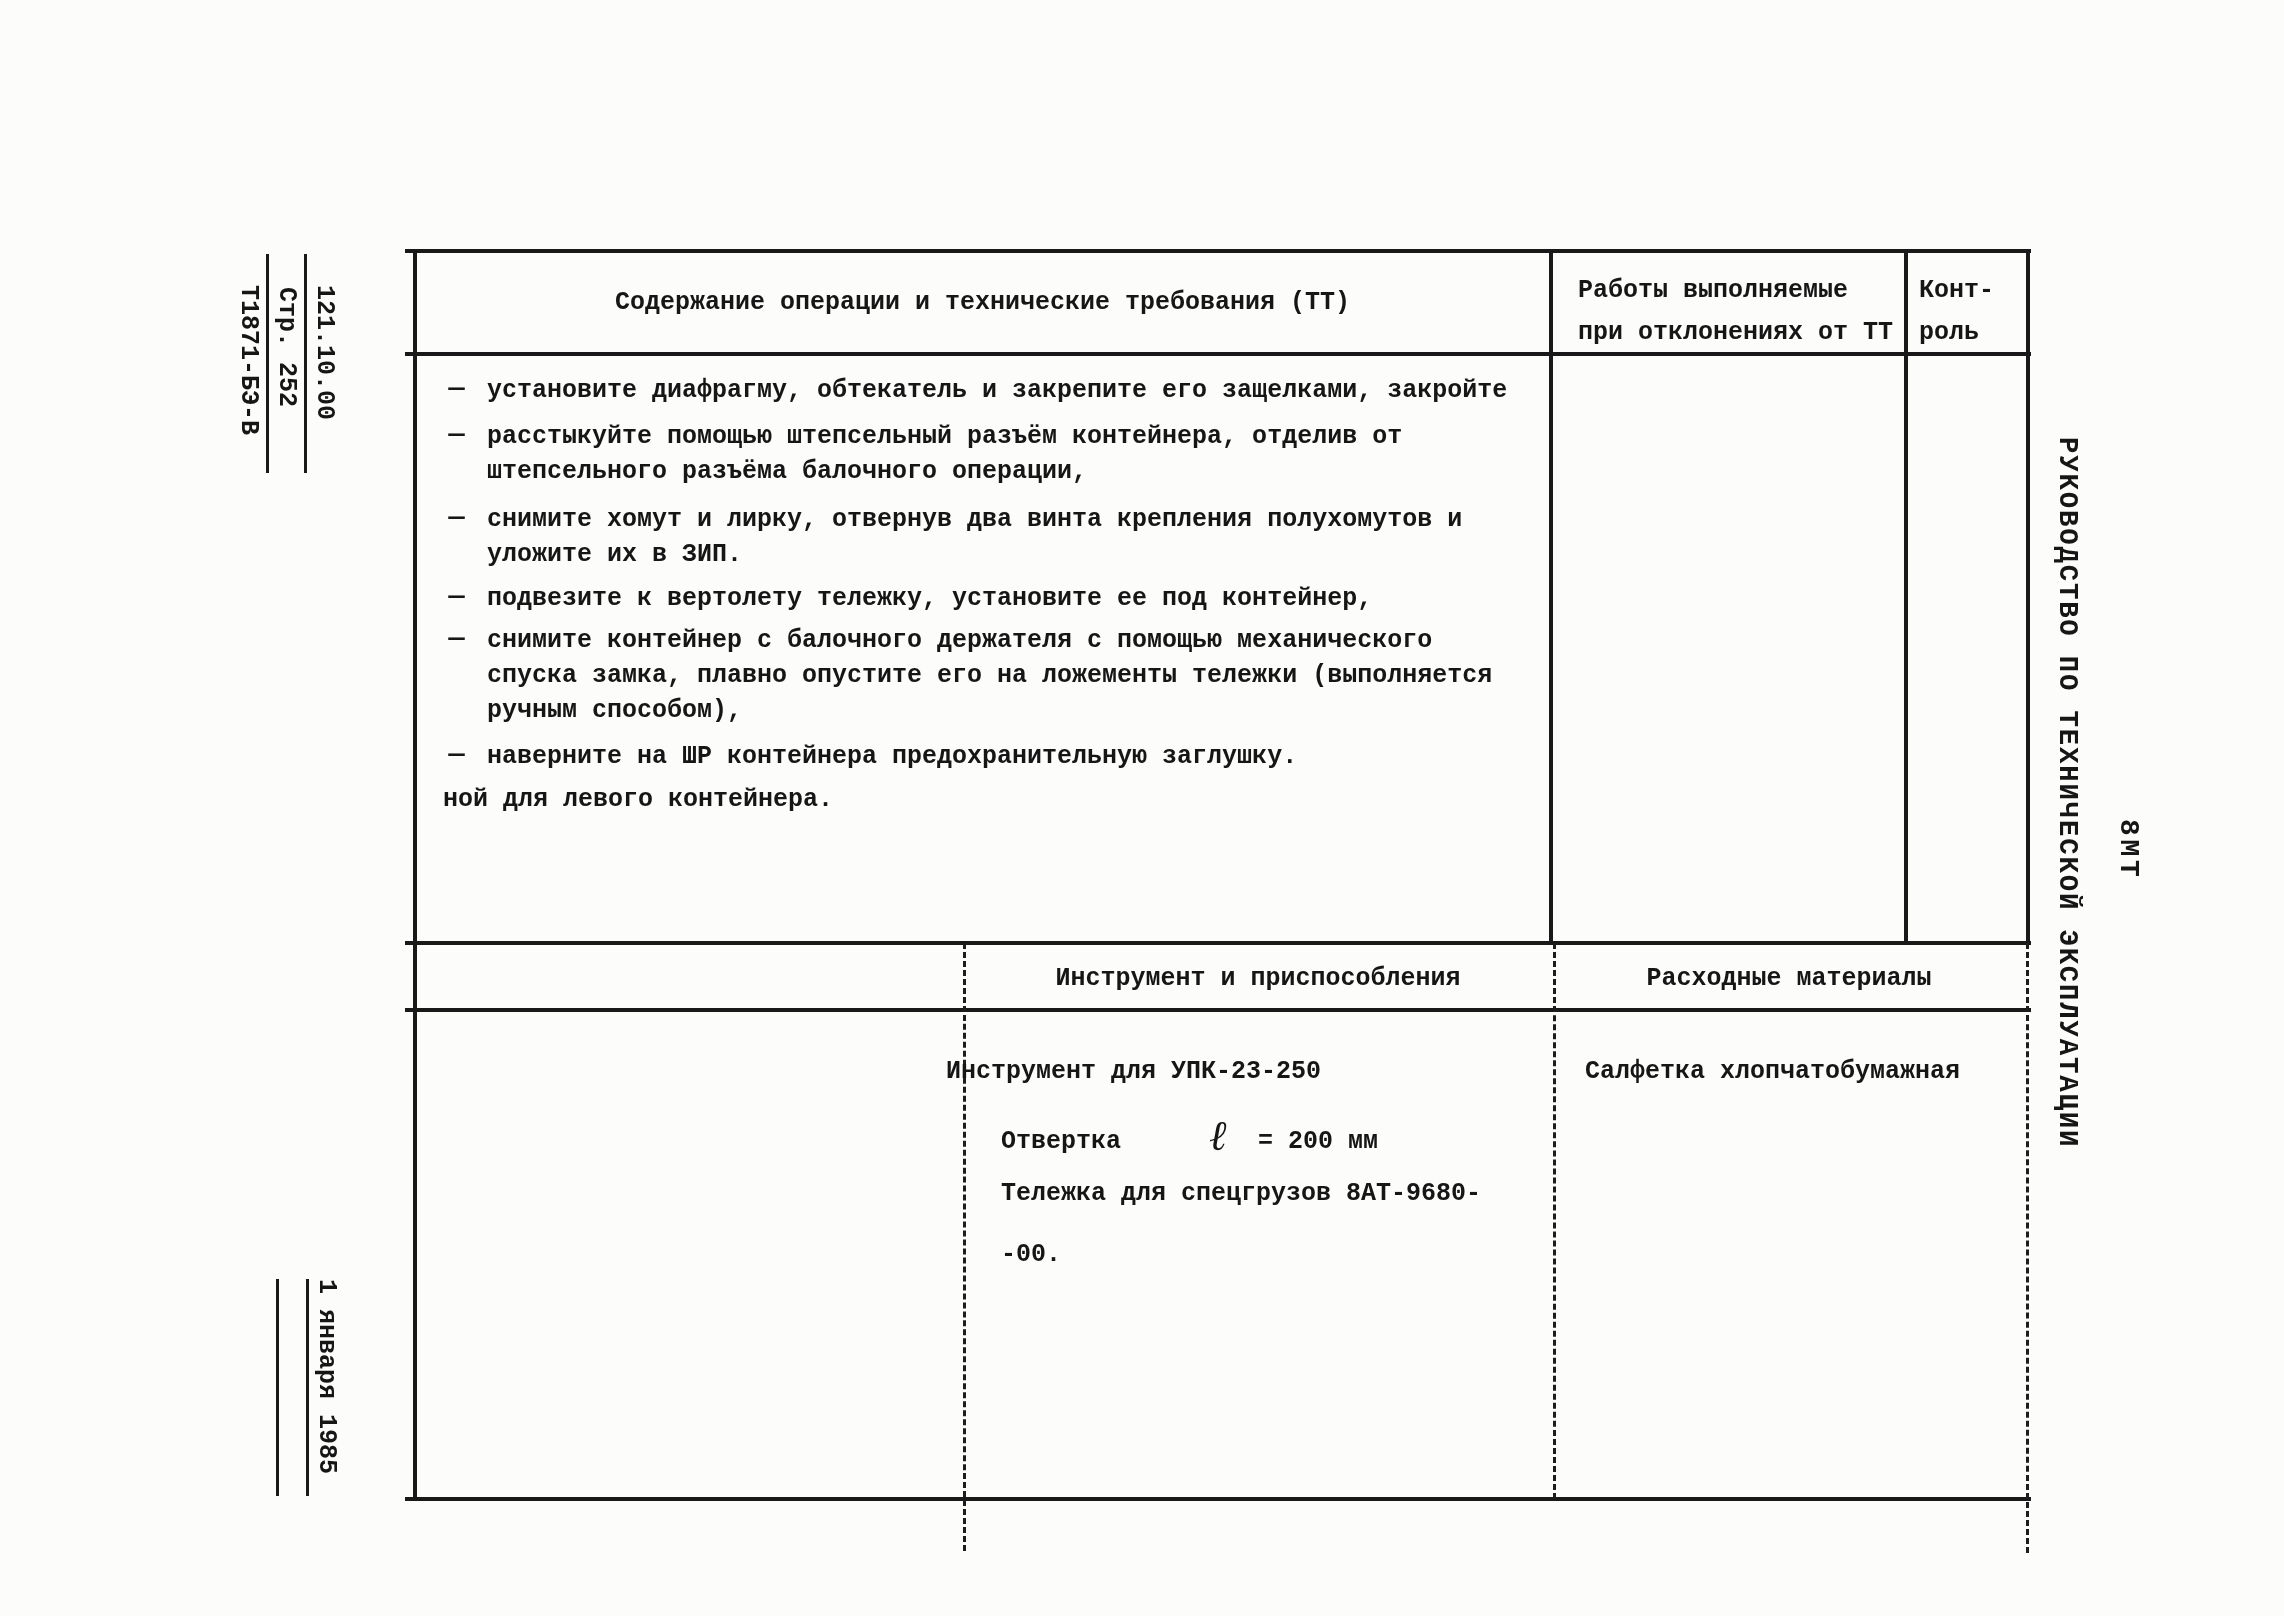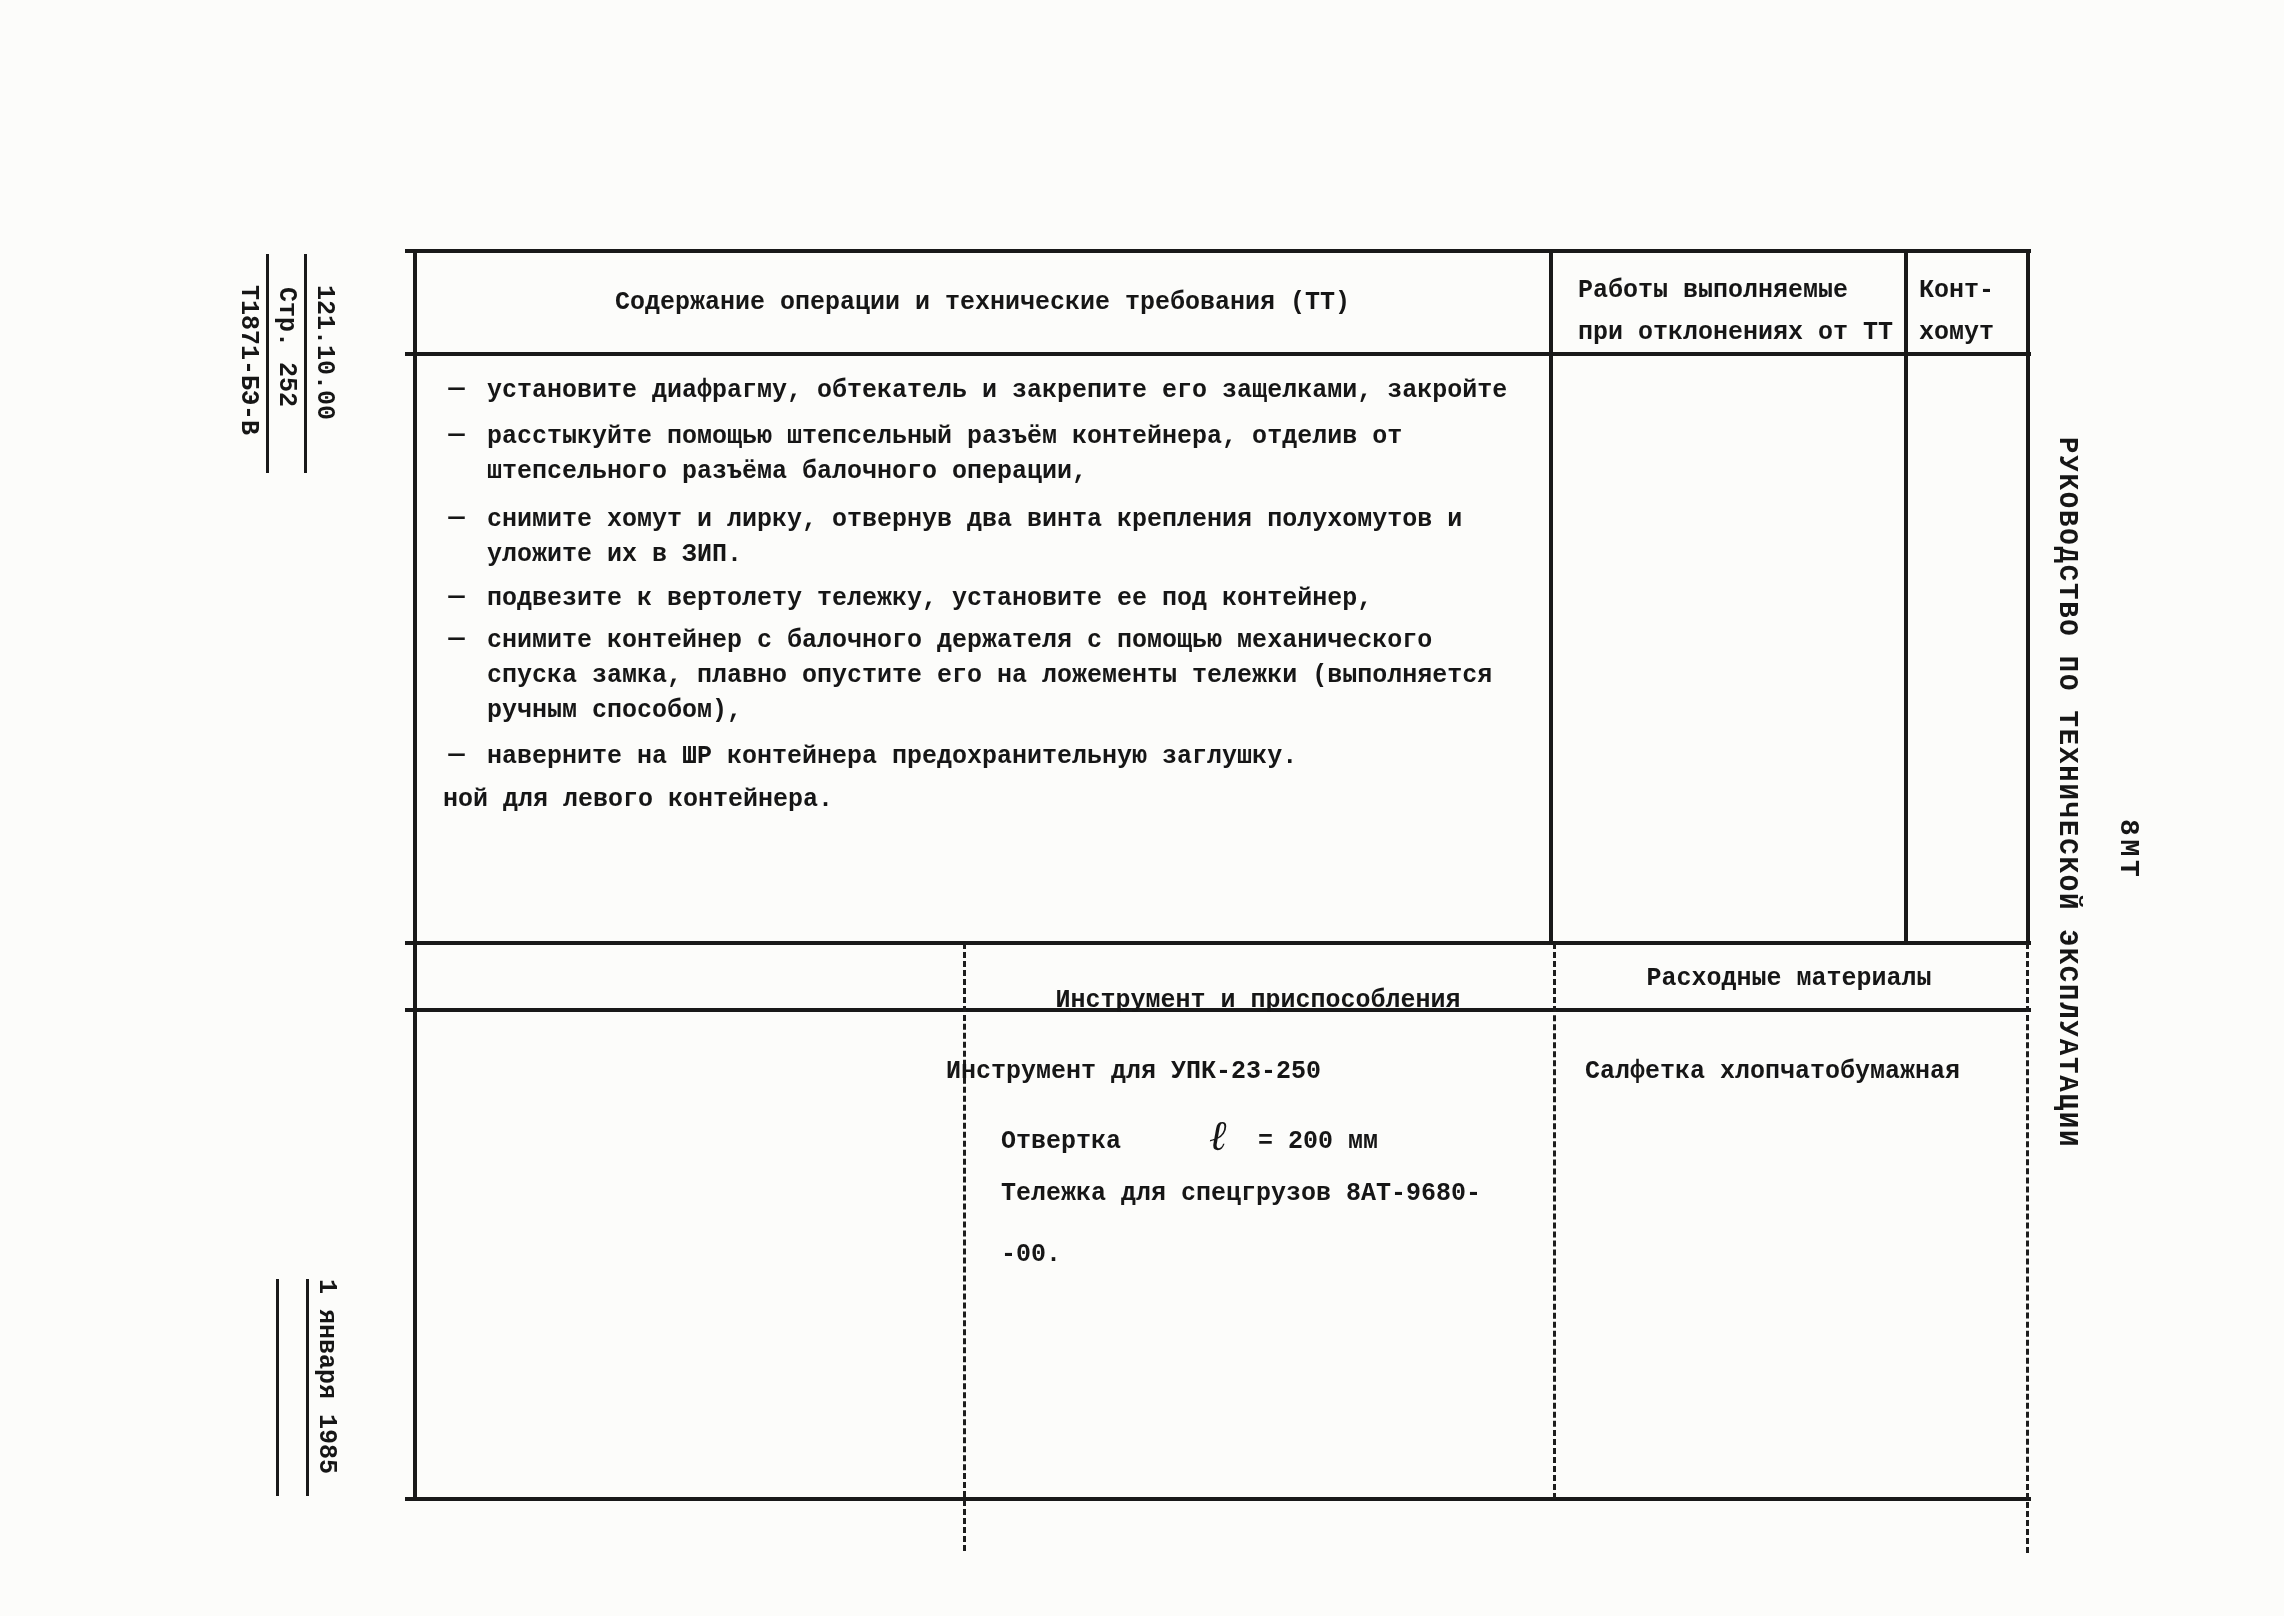--- a/index.html
+++ b/index.html
@@ -73,21 +73,21 @@
   <div class="vdash" style="left:963px;top:943px;height:608px;"></div>
   <div class="vdash" style="left:1553px;top:943px;height:556px;"></div>
 
   <div class="th center" style="left:416px;top:282px;width:1133px;">Содержание операции и технические требования (ТТ)</div>
   <div class="th" style="left:1578px;top:270px;">
     <div>Работы выполняемые</div>
     <div>при отклонениях от ТТ</div>
   </div>
   <div class="th" style="left:1919px;top:270px;">
     <div>Конт-</div>
-    <div>хомут</div>
+    <div>роль</div>
   </div>
 
   <div id="ops-body">
     <div class="op-item" style="margin-bottom:11px;">
       <span class="op-dash">–</span>
       <div>установите диафрагму, обтекатель и закрепите его защелками, закройте</div>
     </div>
     <div class="op-item" style="margin-bottom:12.8px;">
       <span class="op-dash">–</span>
       <div>расстыкуйте помощью штепсельный разъём контейнера, отделив от</div>
@@ -108,21 +108,21 @@
       <div>спуска замка, плавно опустите его на ложементы тележки (выполняется</div>
       <div>ручным способом),</div>
     </div>
     <div class="op-item" style="margin-bottom:8.2px;">
       <span class="op-dash">–</span>
       <div>наверните на ШР контейнера предохранительную заглушку.</div>
     </div>
     <div class="note2">ной для левого контейнера.</div>
   </div>
 
-  <div class="th center" style="left:963px;top:980px;width:590px;">Инструмент и приспособления</div>
+  <div class="th center" style="left:963px;top:958px;width:590px;">Инструмент и приспособления</div>
   <div class="th center" style="left:1553px;top:958px;width:472px;">Расходные материалы</div>
 
   <div class="eq-line" style="left:946px;top:1055px;">Инструмент для УПК-23-250</div>
   <div class="eq-line" style="left:1001px;top:1117px;">
     <span>Отвертка</span>
     <span class="script-l" style="margin-left:73px;">ℓ</span>
     <span style="margin-left:16.4px;">= 200 мм</span>
   </div>
   <div class="eq-line" style="left:1001px;top:1177px;">Тележка для спецгрузов 8АТ-9680-</div>
   <div class="eq-line" style="left:1001px;top:1238px;">-00.</div>

